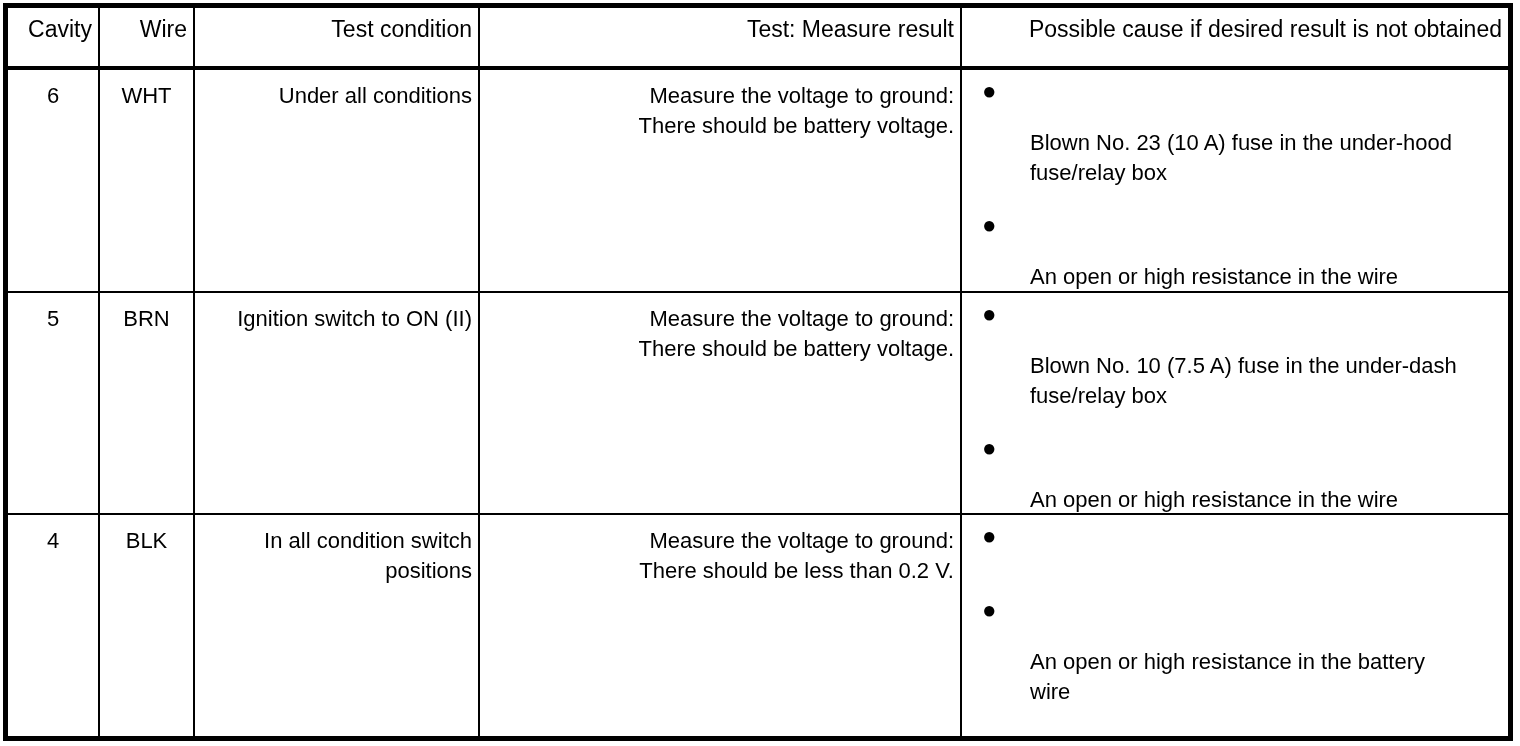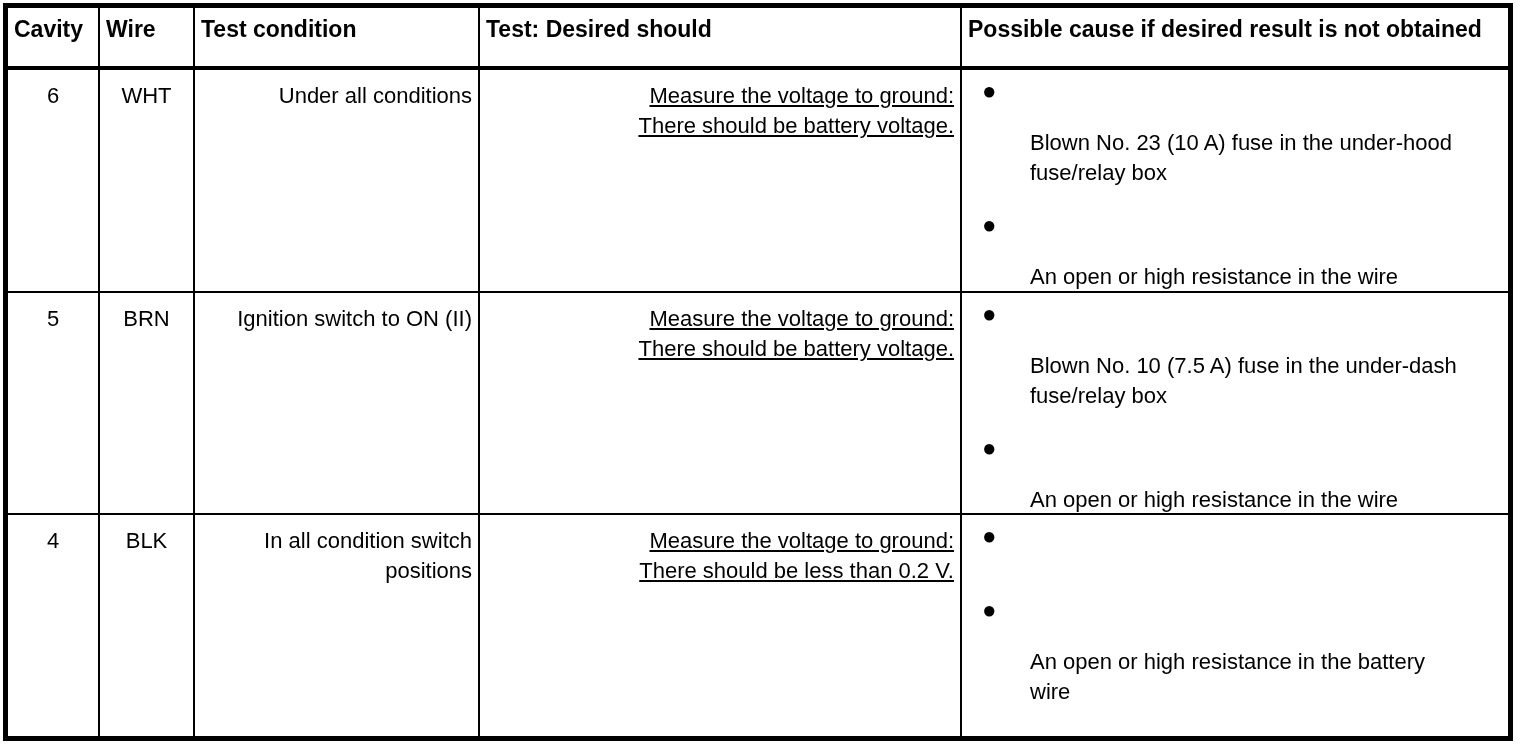--- a/index.html
+++ b/index.html
@@ -33,35 +33,35 @@
     border-right: 2px solid #000000;
     border-bottom: 2px solid #000000;
     overflow: hidden;
     font-size: 22px;
     line-height: 30px;
   }
   .cell.last-col { border-right: none; }
   .cell.last-row { border-bottom: none; }
   .cell.header {
     border-bottom: 4px solid #000000;
-    font-weight: bold;
+    font-weight: normal;
     font-size: 23px;
     line-height: 28px;
-    text-align: left;
+    text-align: right;
     padding: 7px 6px 0 6px;
   }
   .cell.center {
     text-align: center;
     padding-top: 11px;
   }
   .cell.text {
     padding: 11px 6px 0 5px;
     text-align: right;
   }
-  .cell.result { white-space: pre-line; text-decoration: underline; }
+  .cell.result { white-space: pre-line; }
   .cell.causes {
     padding: 10px 0 0 20px;
   }
   .cause-item { margin: 0; }
   .cause-item .bullet-line {
     height: 48px;
   }
   .bullet-glyph {
     display: inline-block;
     font-size: 24px;
@@ -77,21 +77,21 @@
 </style>
 </head>
 <body>
 
 <div class="page">
   <div class="wire-table">
 
     <div class="cell header">Cavity</div>
     <div class="cell header">Wire</div>
     <div class="cell header">Test condition</div>
-    <div class="cell header">Test: Desired should</div>
+    <div class="cell header">Test: Measure result</div>
     <div class="cell header last-col">Possible cause if desired result is not obtained</div>
 
     <div class="cell center">6</div>
     <div class="cell center">WHT</div>
     <div class="cell text">Under all conditions</div>
     <div class="cell text result">Measure the voltage to ground:
 There should be battery voltage.</div>
     <div class="cell causes last-col">
       <div class="cause-item">
         <div class="bullet-line"><span class="bullet-glyph">●</span></div>

